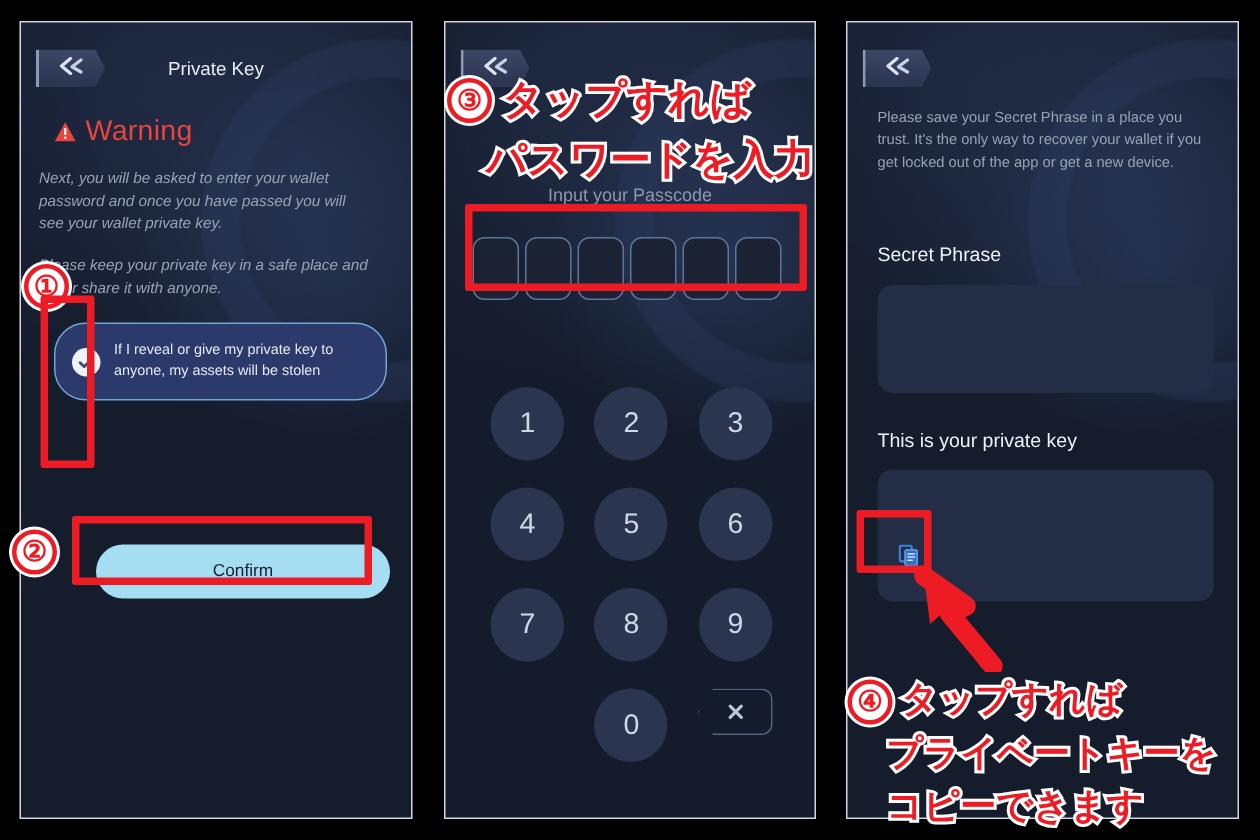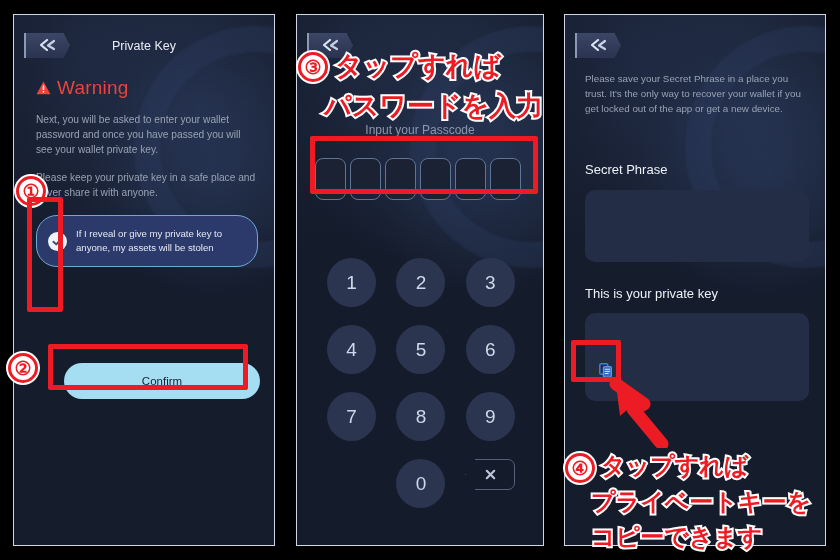--- a/index.html
+++ b/index.html
@@ -66,22 +66,22 @@
     text-align:center; color:#e8ecf4; font-size:12.5px;
   }
   .warn-row {
     position:absolute; left:22px; top:62px;
     display:flex; align-items:center; gap:6px;
   }
   .warn-tri { width:15px; height:14px; }
   .warn-text { color:#e8453c; font-size:19px; font-weight:400; letter-spacing:.2px; }
 
   .p1-para {
-    position:absolute; left:22px; width:222px;
-    color:#99a2b4; font-size:10.2px; line-height:15px;
+    position:absolute; left:12px; width:222px;
+    color:#99a2b4; font-size:10.2px; line-height:15px;font-style:italic;
   }
   #p1para1 { top:97px; }
   #p1para2 { top:155px; }
 
   .check-card {
     position:absolute; left:22px; width:222px; height:52px;
     background:#2c3a6b; border:1px solid #6fa7d6; border-radius:9px;
     display:flex; align-items:center; padding-left:11px; gap:9px;
   }
   #card1 { top:200px;border-radius:21px; }

